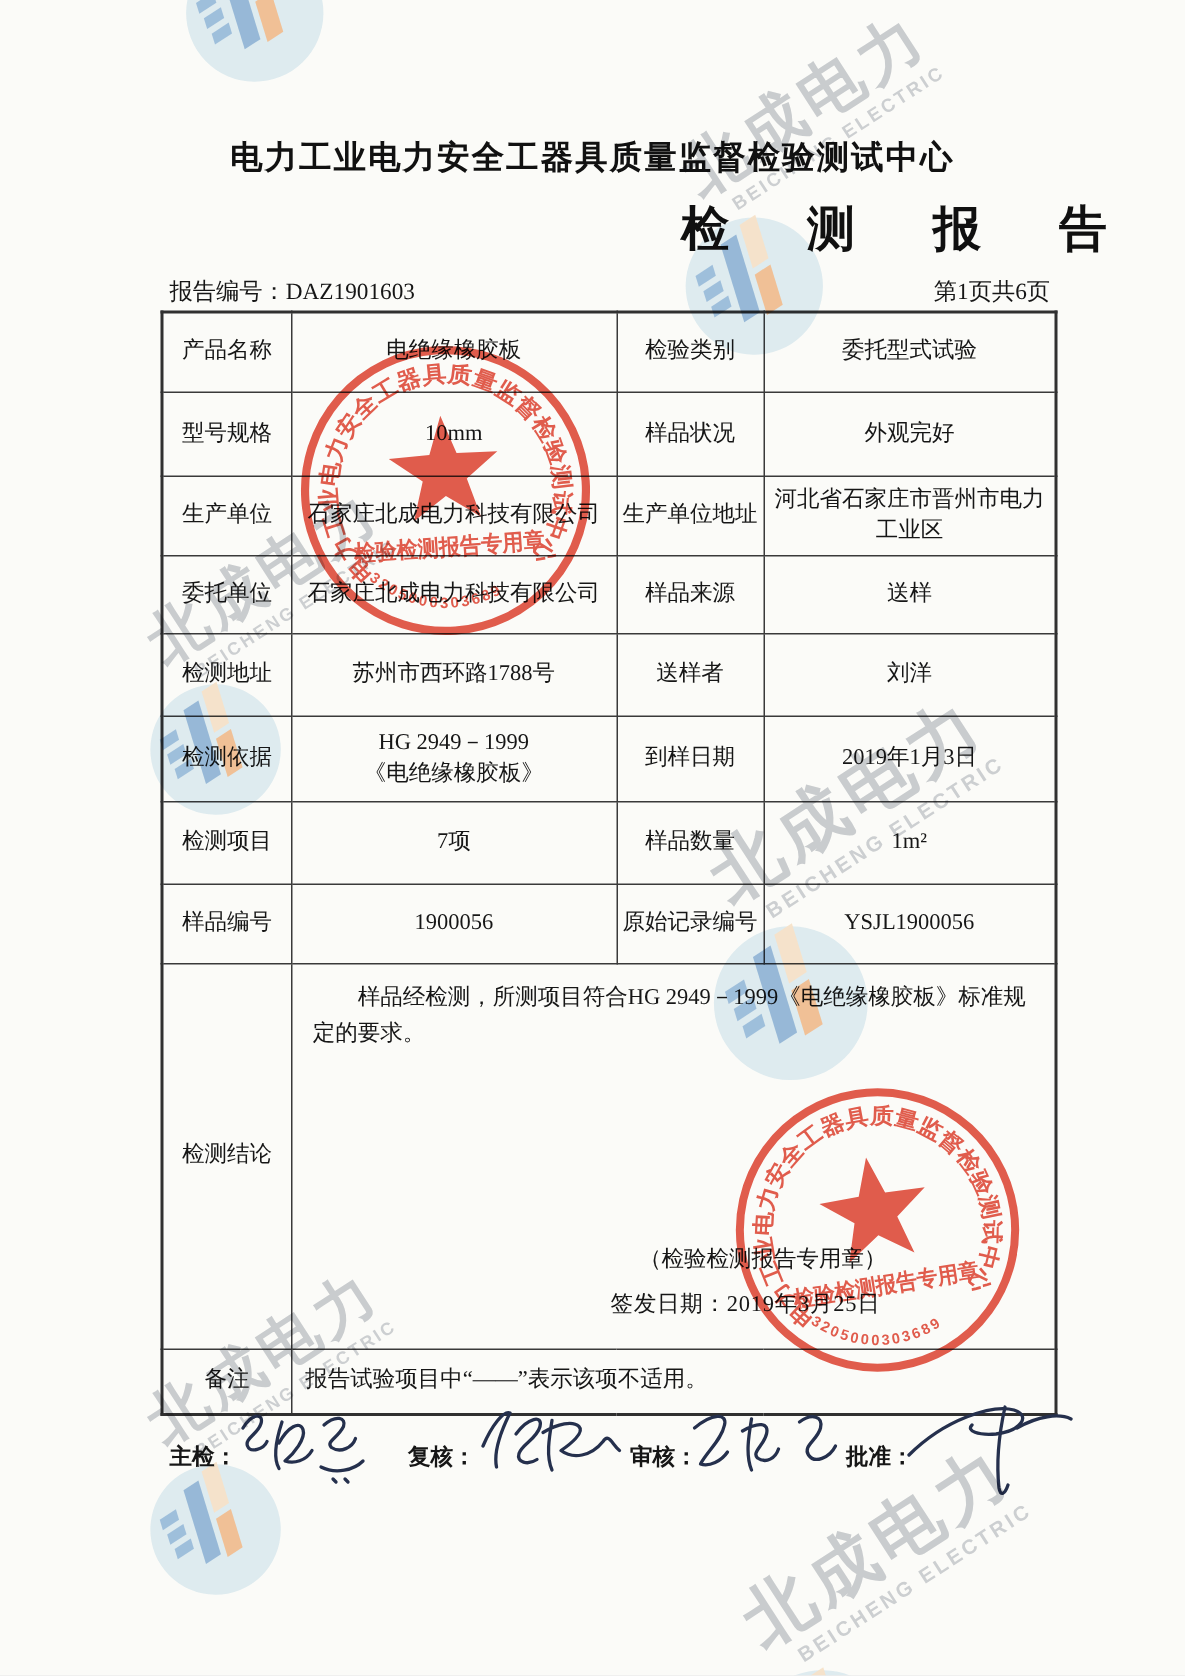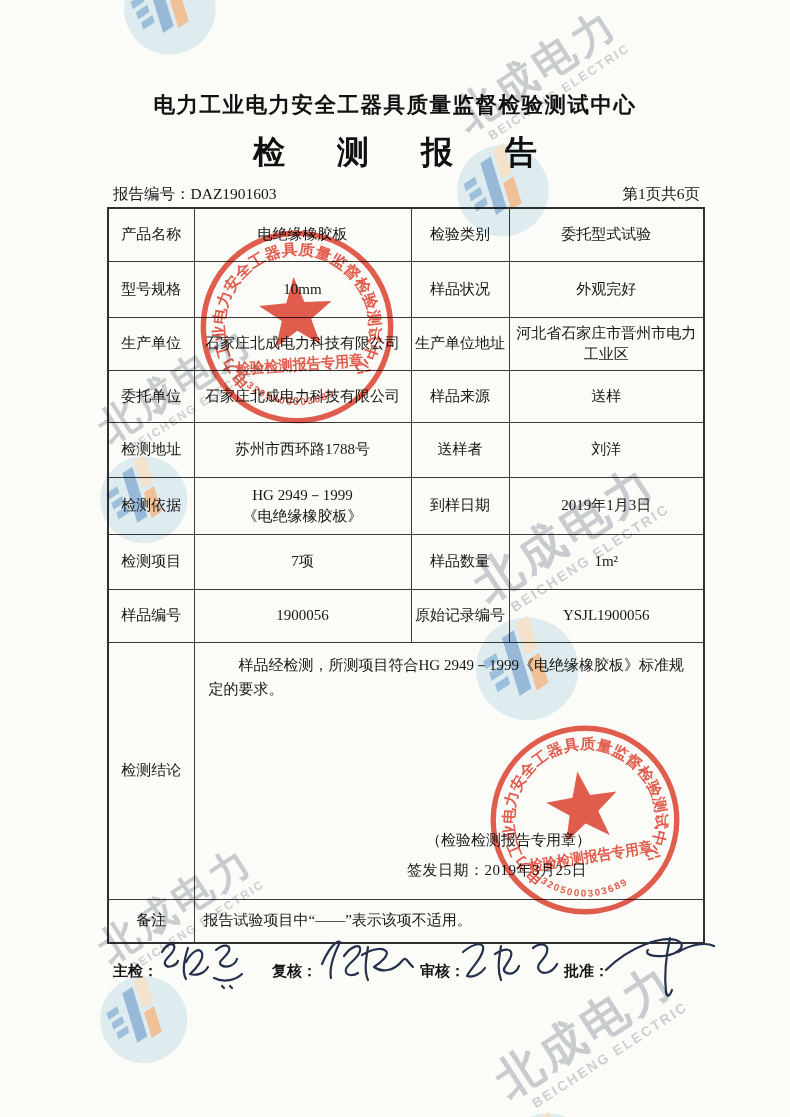--- a/index.html
+++ b/index.html
@@ -8,21 +8,21 @@
     background:#fbfbf8;overflow:hidden;
     font-family:"Liberation Serif", serif;color:#161616;
   }
   
   .org-name{
     position:absolute;top:90px;left:0;right:0;text-align:center;
     font-family:"Liberation Sans", sans-serif;font-weight:700;
     font-size:21.5px;letter-spacing:1.5px;color:#111;
   }
   .report-title{
-    position:absolute;top:131px;left:0;right:0;text-align:center;
+    position:absolute;top:131px;left:0;right:0;text-align:right;
     font-size:32px;font-weight:600;letter-spacing:52px;padding-left:52px;color:#101010;
   }
   .meta-row{
     position:absolute;top:184px;left:113px;width:587px;
     display:flex;justify-content:space-between;align-items:flex-end;
     font-size:15.5px;
   }
   .meta-pages span{}
   
   table.report{

